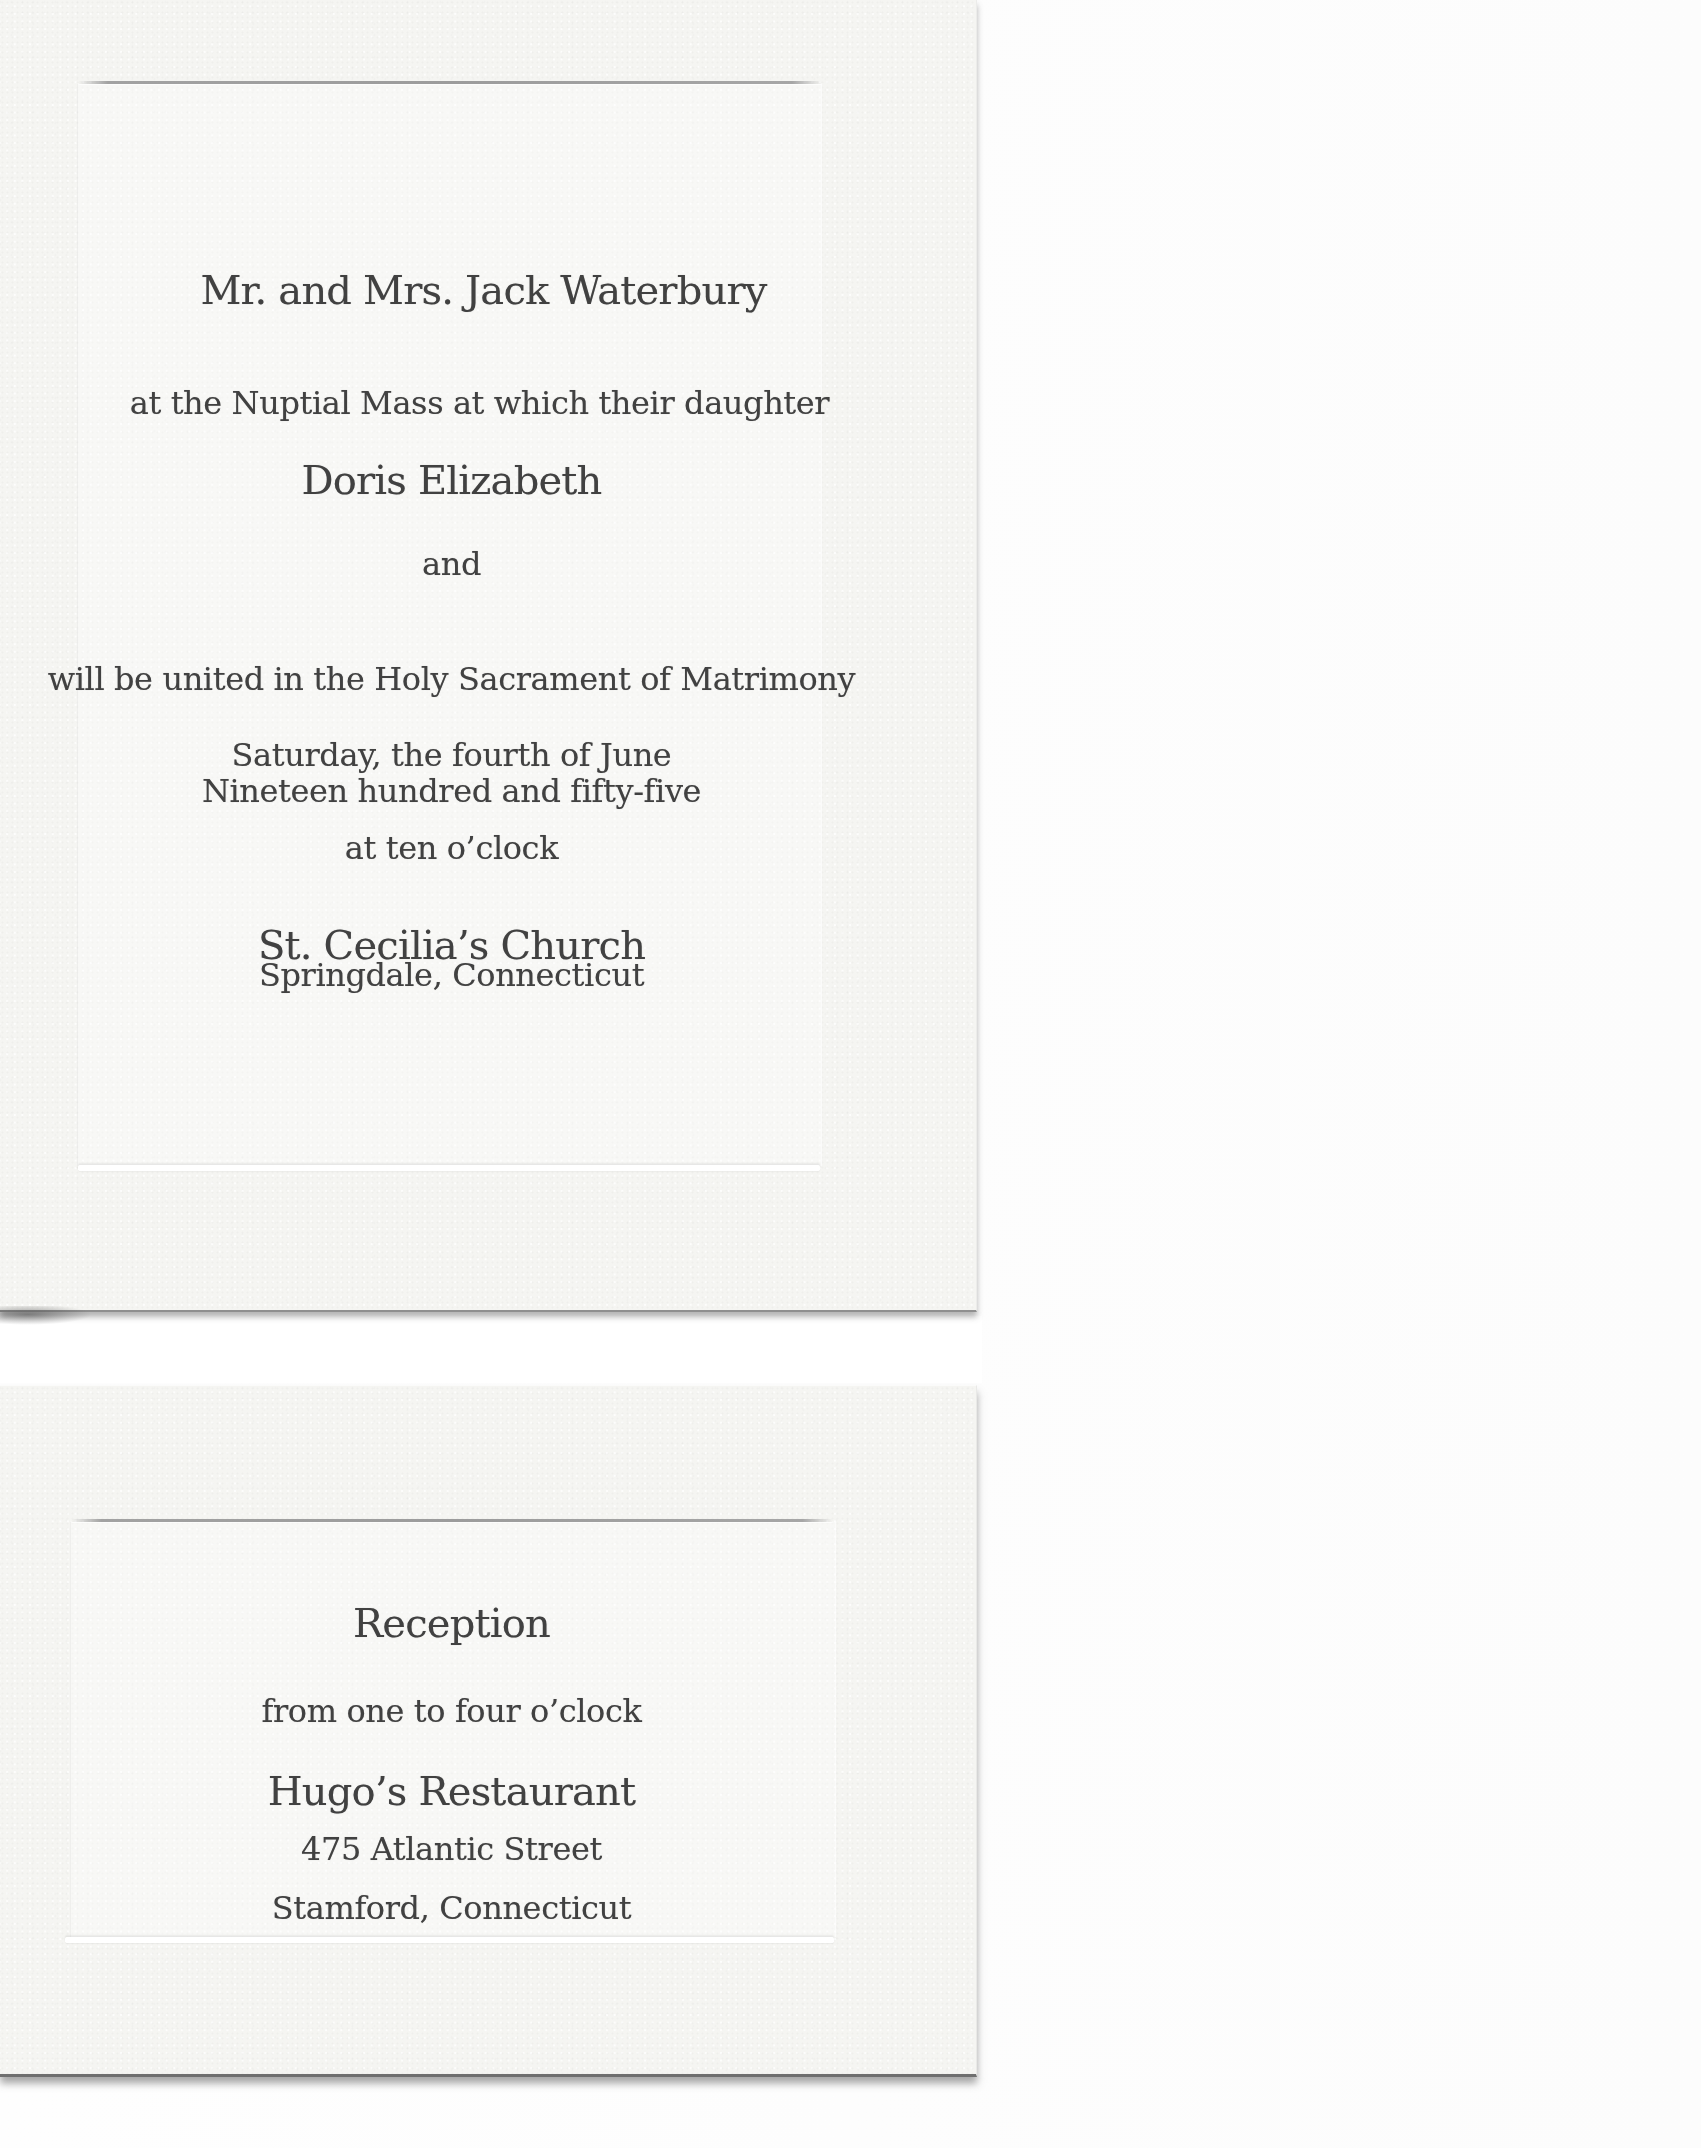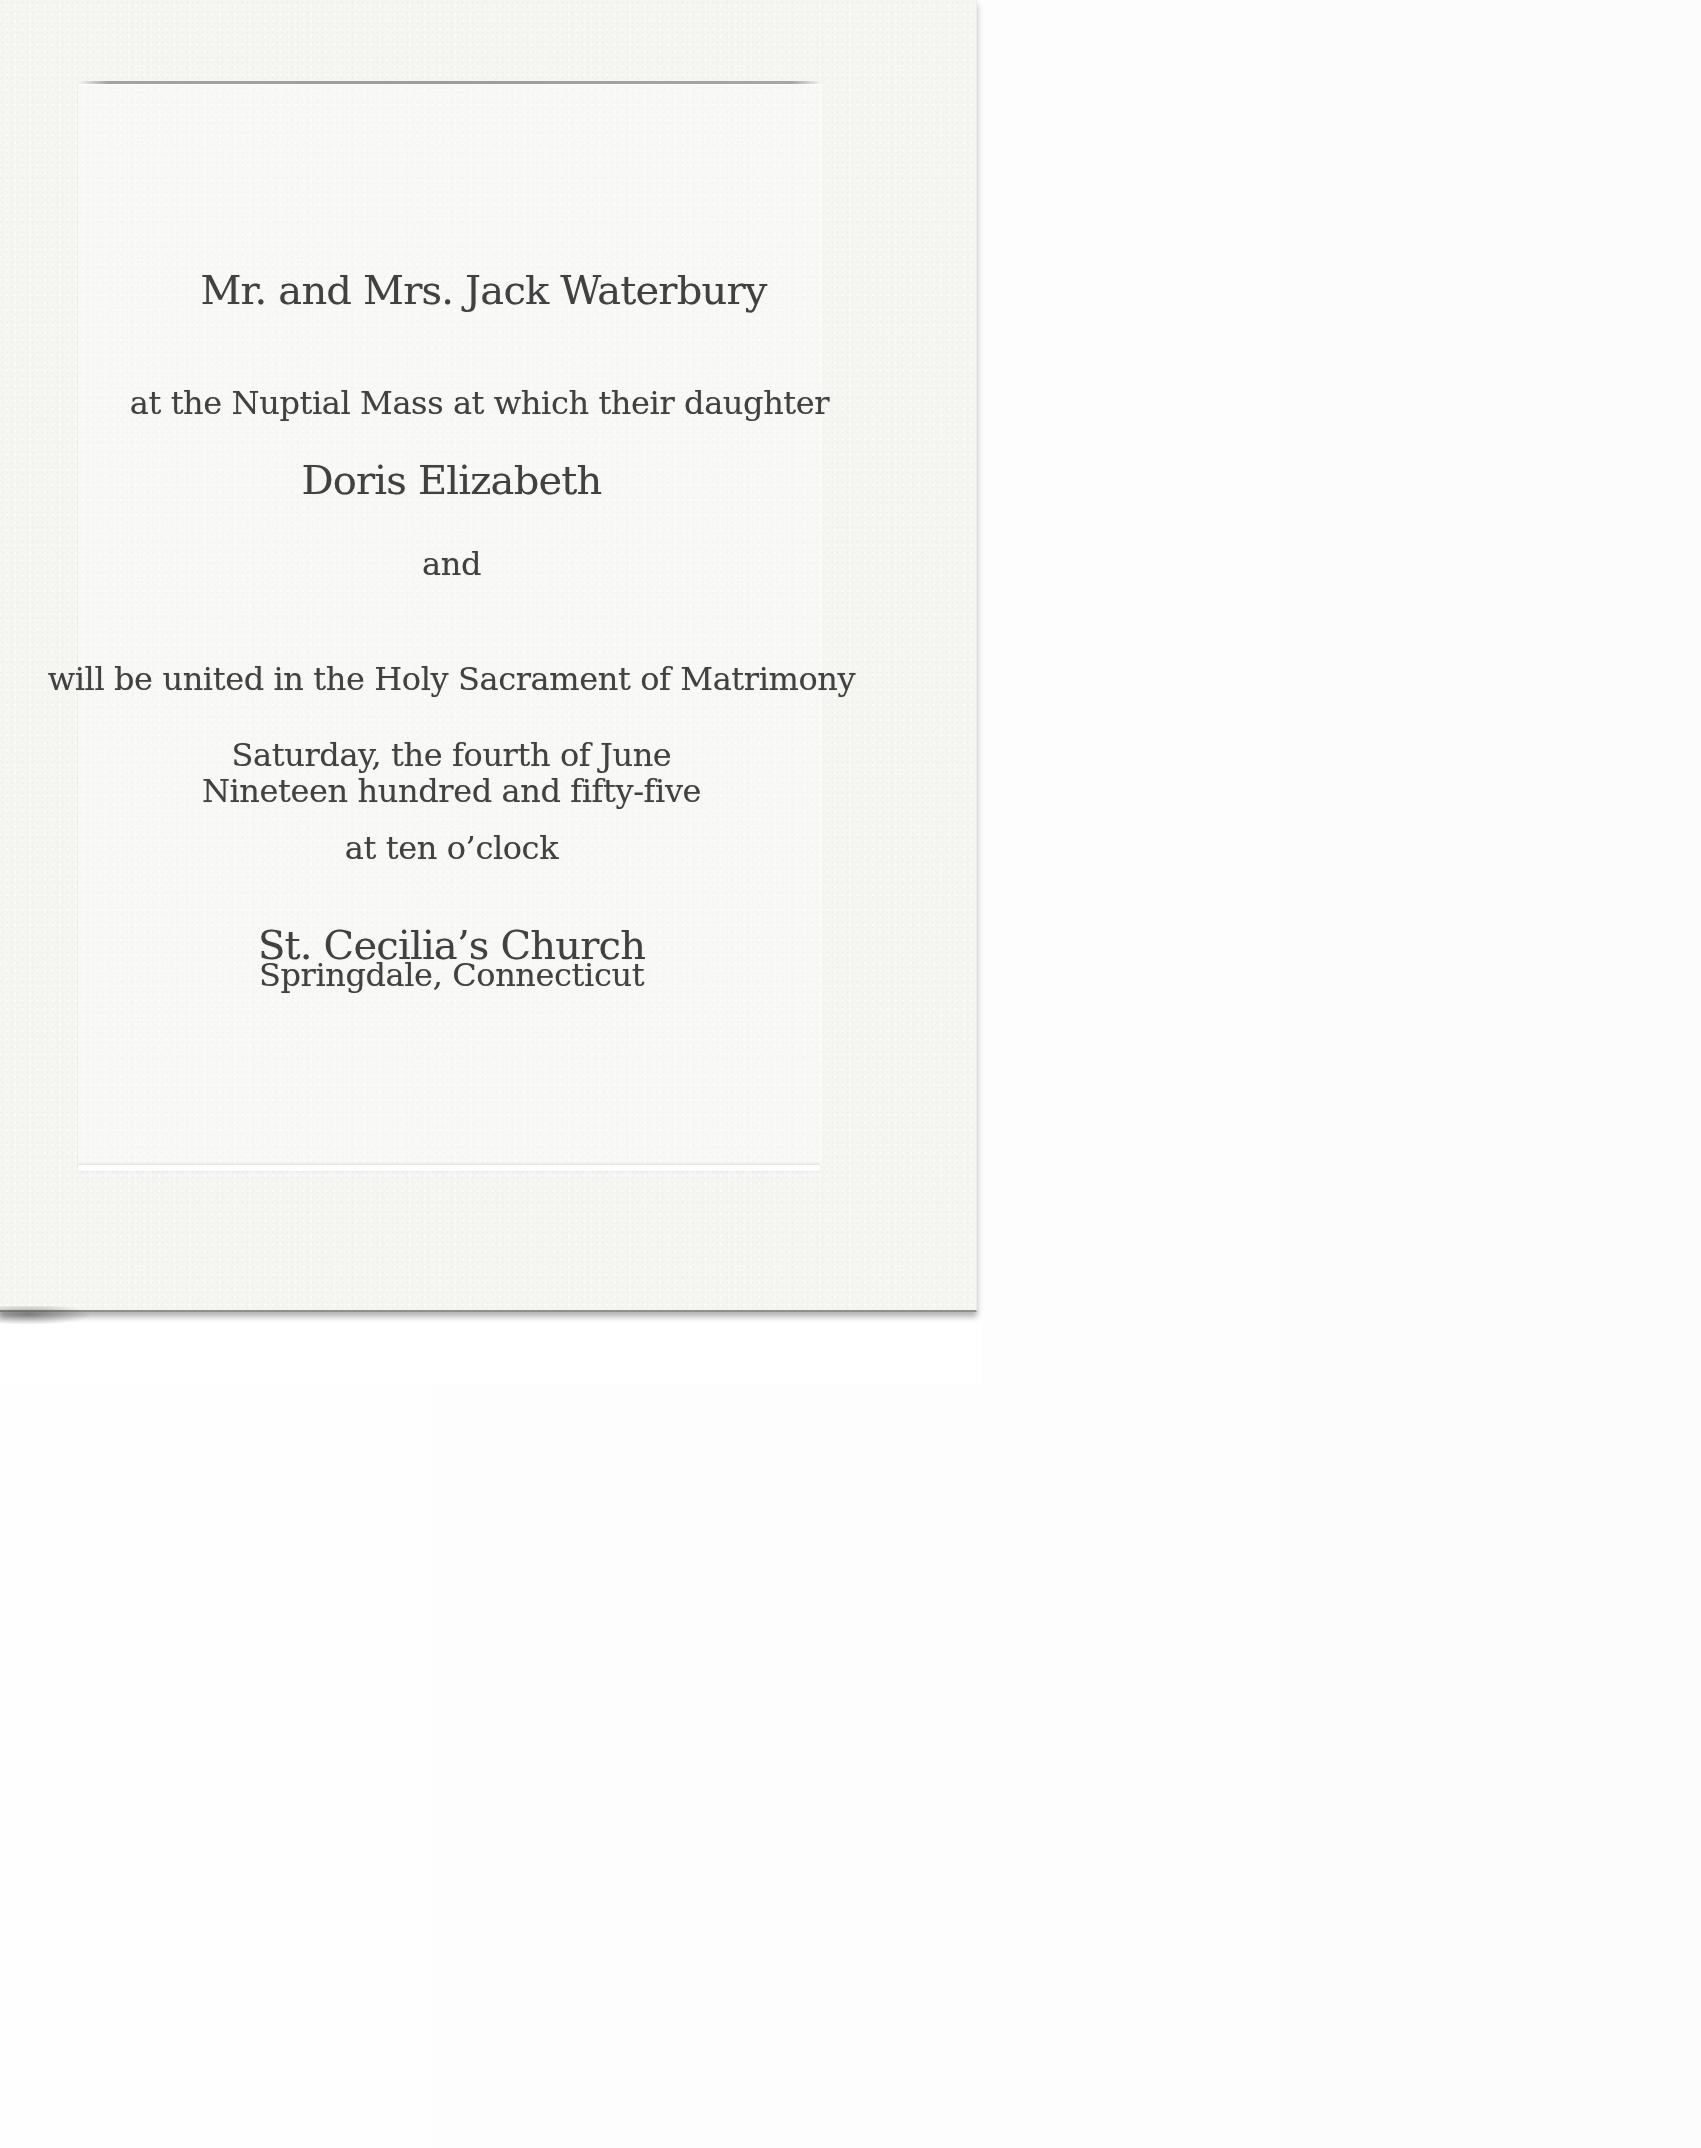--- a/index.html
+++ b/index.html
@@ -152,15 +152,28 @@
       <div class="line sm inv-l7">Saturday, the fourth of June</div>
       <div class="line sm inv-l8">Nineteen hundred and fifty-five</div>
       <div class="line sm inv-l9">at ten o’clock</div>
       <div class="line lg inv-l10">St. Cecilia’s Church</div>
       <div class="line sm inv-l11">Springdale, Connecticut</div>
     </div>
   </div>
 
   <div class="corner-shadow"></div>
 
+  <div class="card card-reception">
+    <div class="panel-tint rec-panel"></div>
+    <div class="plate-line plate-dark rec-plate-top"></div>
+    <div class="plate-line plate-light rec-plate-bottom"></div>
+
+    <div class="text-block">
+      <div class="line lg rec-l0">Reception</div>
+      <div class="line sm rec-l1">from one to four o’clock</div>
+      <div class="line lg rec-l2">Hugo’s Restaurant</div>
+      <div class="line sm rec-l3">475 Atlantic Street</div>
+      <div class="line sm rec-l4">Stamford, Connecticut</div>
+    </div>
+  </div>
 
 </div>
 
 
 </body></html>

